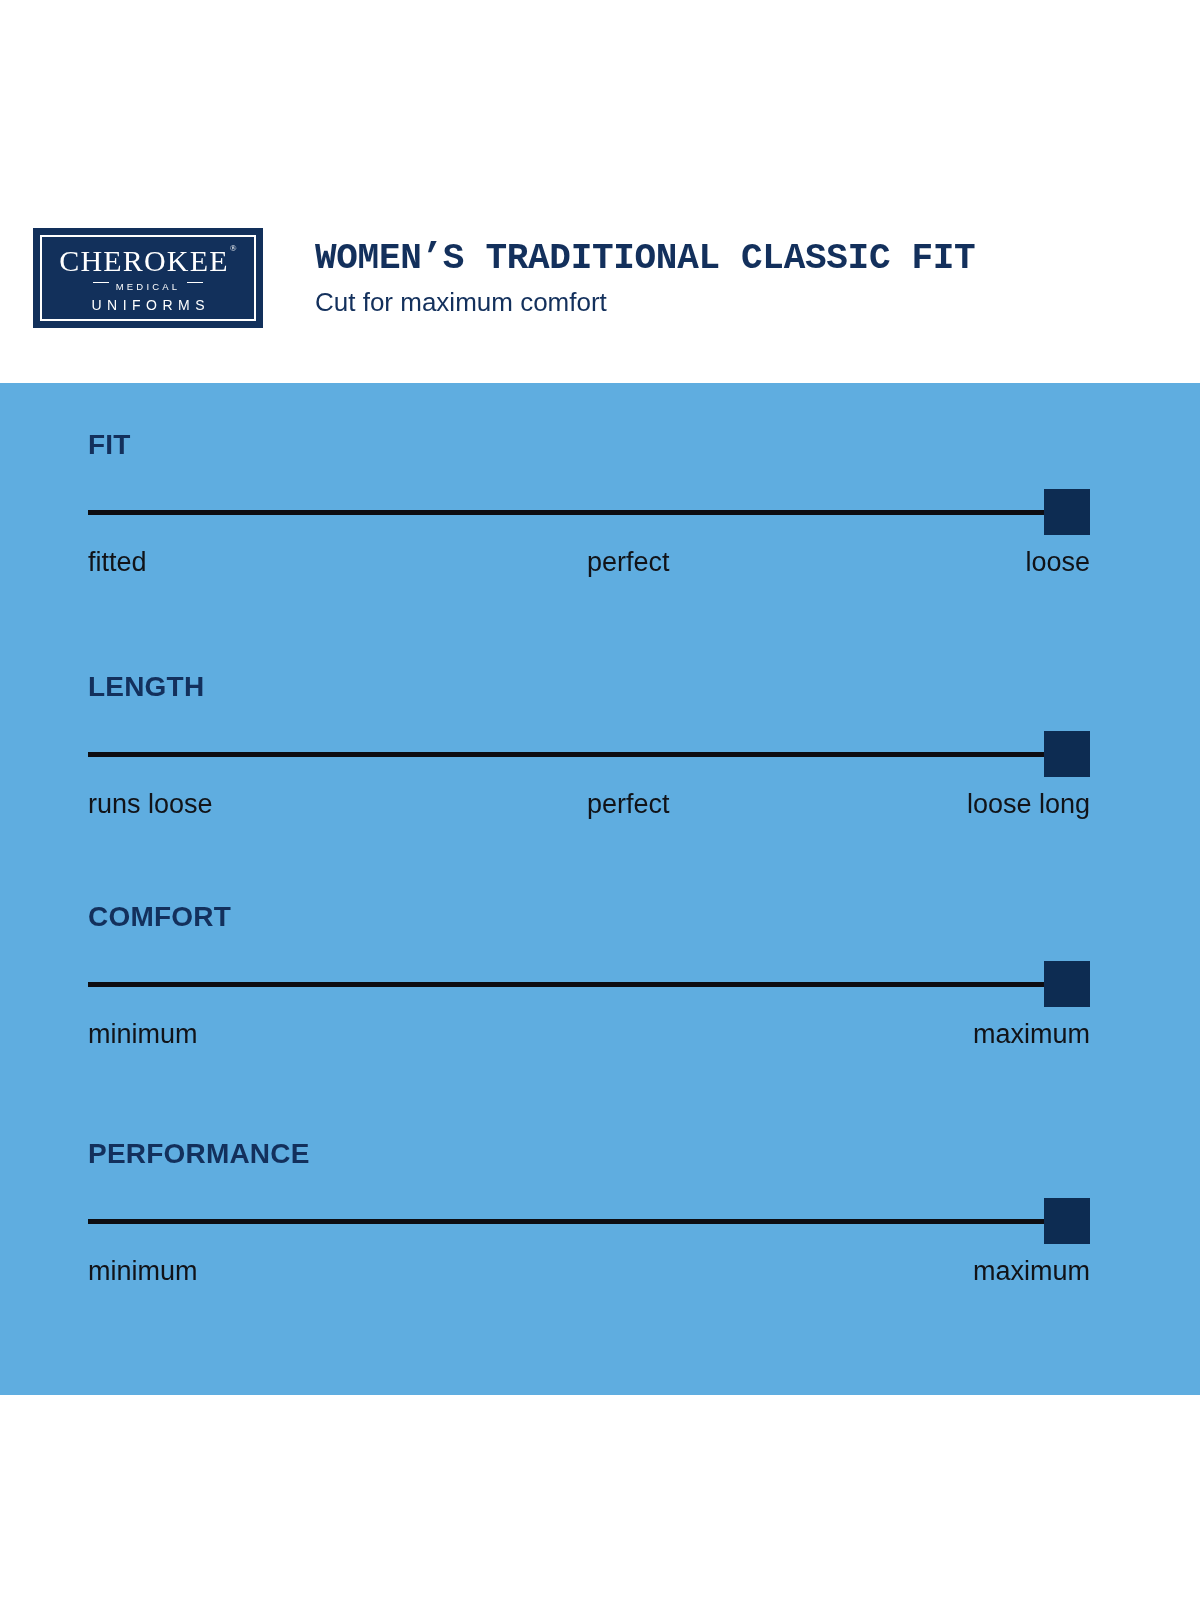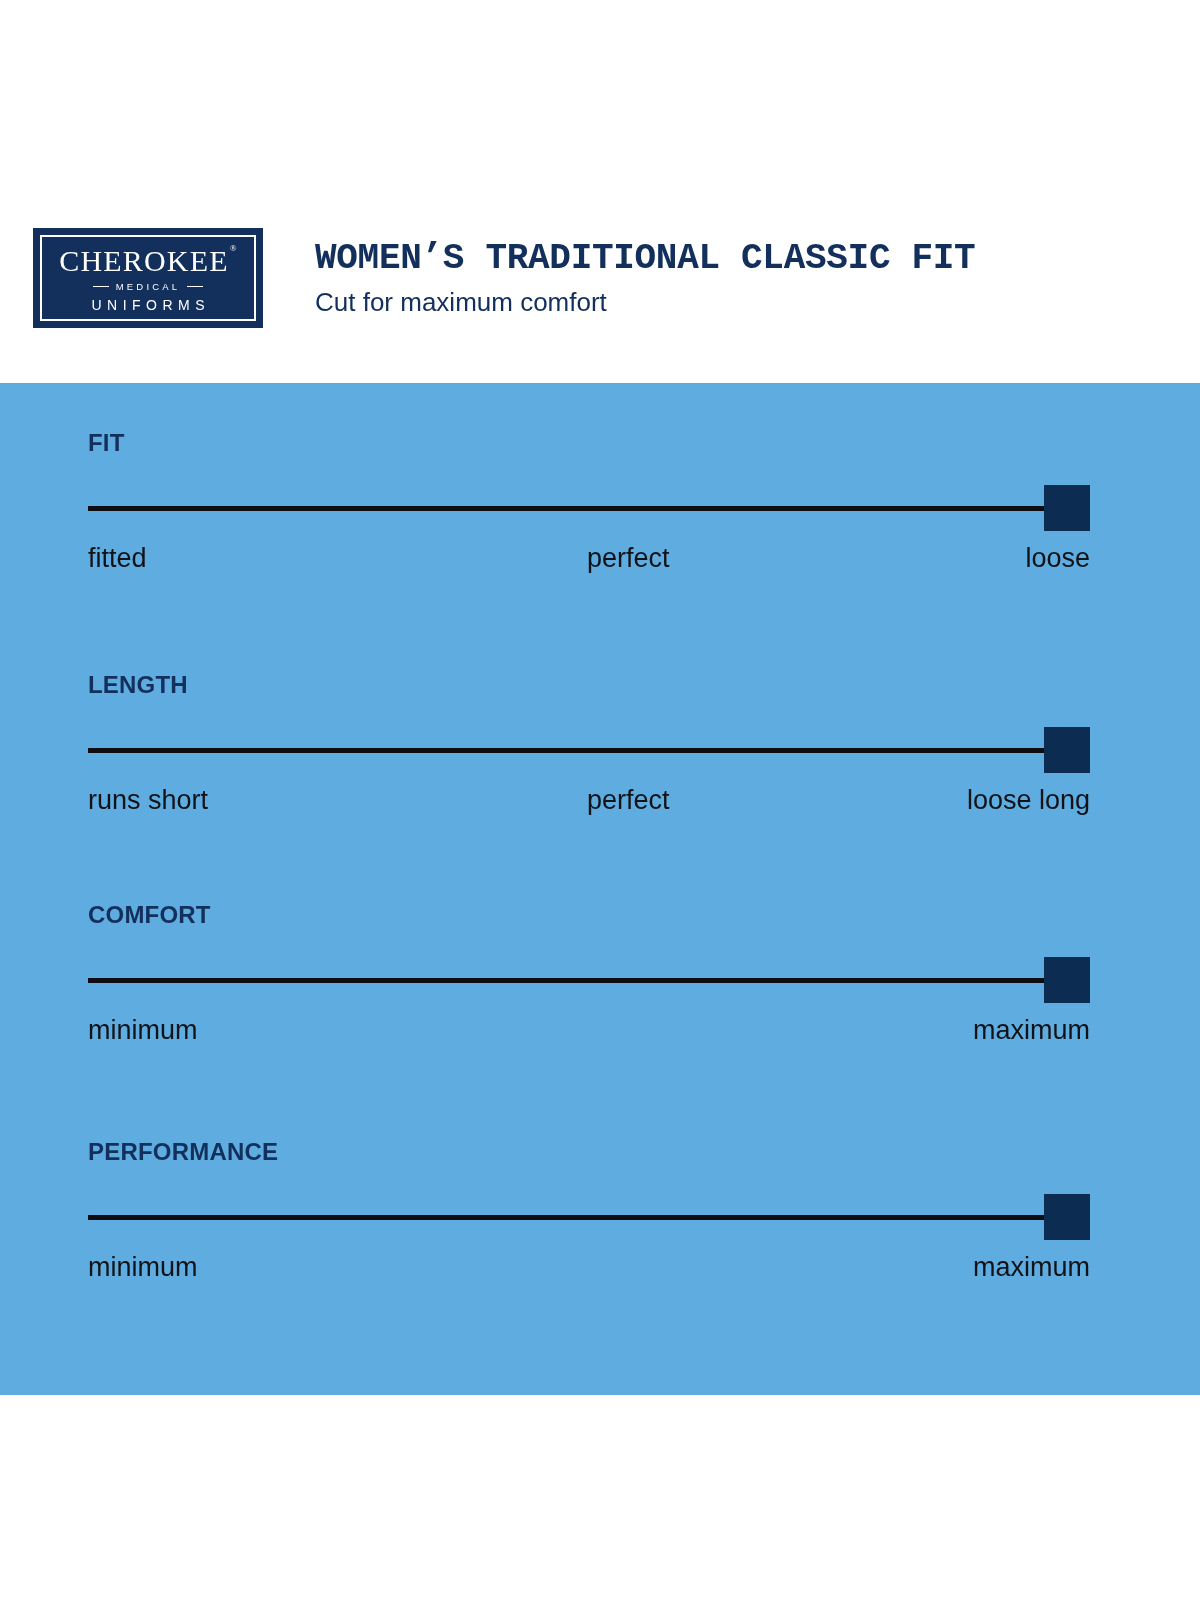--- a/index.html
+++ b/index.html
@@ -60,21 +60,20 @@
   #logo-reg {
     font-family: "Liberation Serif", serif;
     font-size: 9px;
     vertical-align: super;
     position: relative;
     top: -9px;
     left: 1px;
   }
   #logo-medical-row {
     display: flex;
-    align-items: center;
     justify-content: center;
     gap: 7px;
     margin-top: 6px;
   }
   .logo-rule {
     display: block;
     width: 16px;
     height: 1.5px;
     background: #ffffff;
   }
@@ -131,21 +130,21 @@
   }
 
   .meter {
     position: absolute;
     left: 88px;
     width: 1002px;
   }
 
   .meter-heading {
     color: #13305c;
-    font-size: 24px;
+    font-size: 28px;
     font-weight: bold;
     letter-spacing: 0.2px;
     line-height: 1;
     margin-bottom: 30px;
   }
 
   .meter-track-wrap {
     position: relative;
     width: 1002px;
     height: 46px;
@@ -236,21 +235,21 @@
       </div>
     </div>
 
     <div class="meter" style="top:290px;">
       <div class="meter-heading">LENGTH</div>
       <div class="meter-track-wrap">
         <div class="meter-track"></div>
         <div class="meter-handle" style="left:956px;"></div>
       </div>
       <div class="meter-labels">
-        <span class="meter-label label-left">runs short</span>
+        <span class="meter-label label-left">runs loose</span>
         <span class="meter-label label-mid">perfect</span>
         <span class="meter-label label-right">loose long</span>
       </div>
     </div>
 
     <div class="meter" style="top:520px;">
       <div class="meter-heading">COMFORT</div>
       <div class="meter-track-wrap">
         <div class="meter-track"></div>
         <div class="meter-handle" style="left:956px;"></div>

